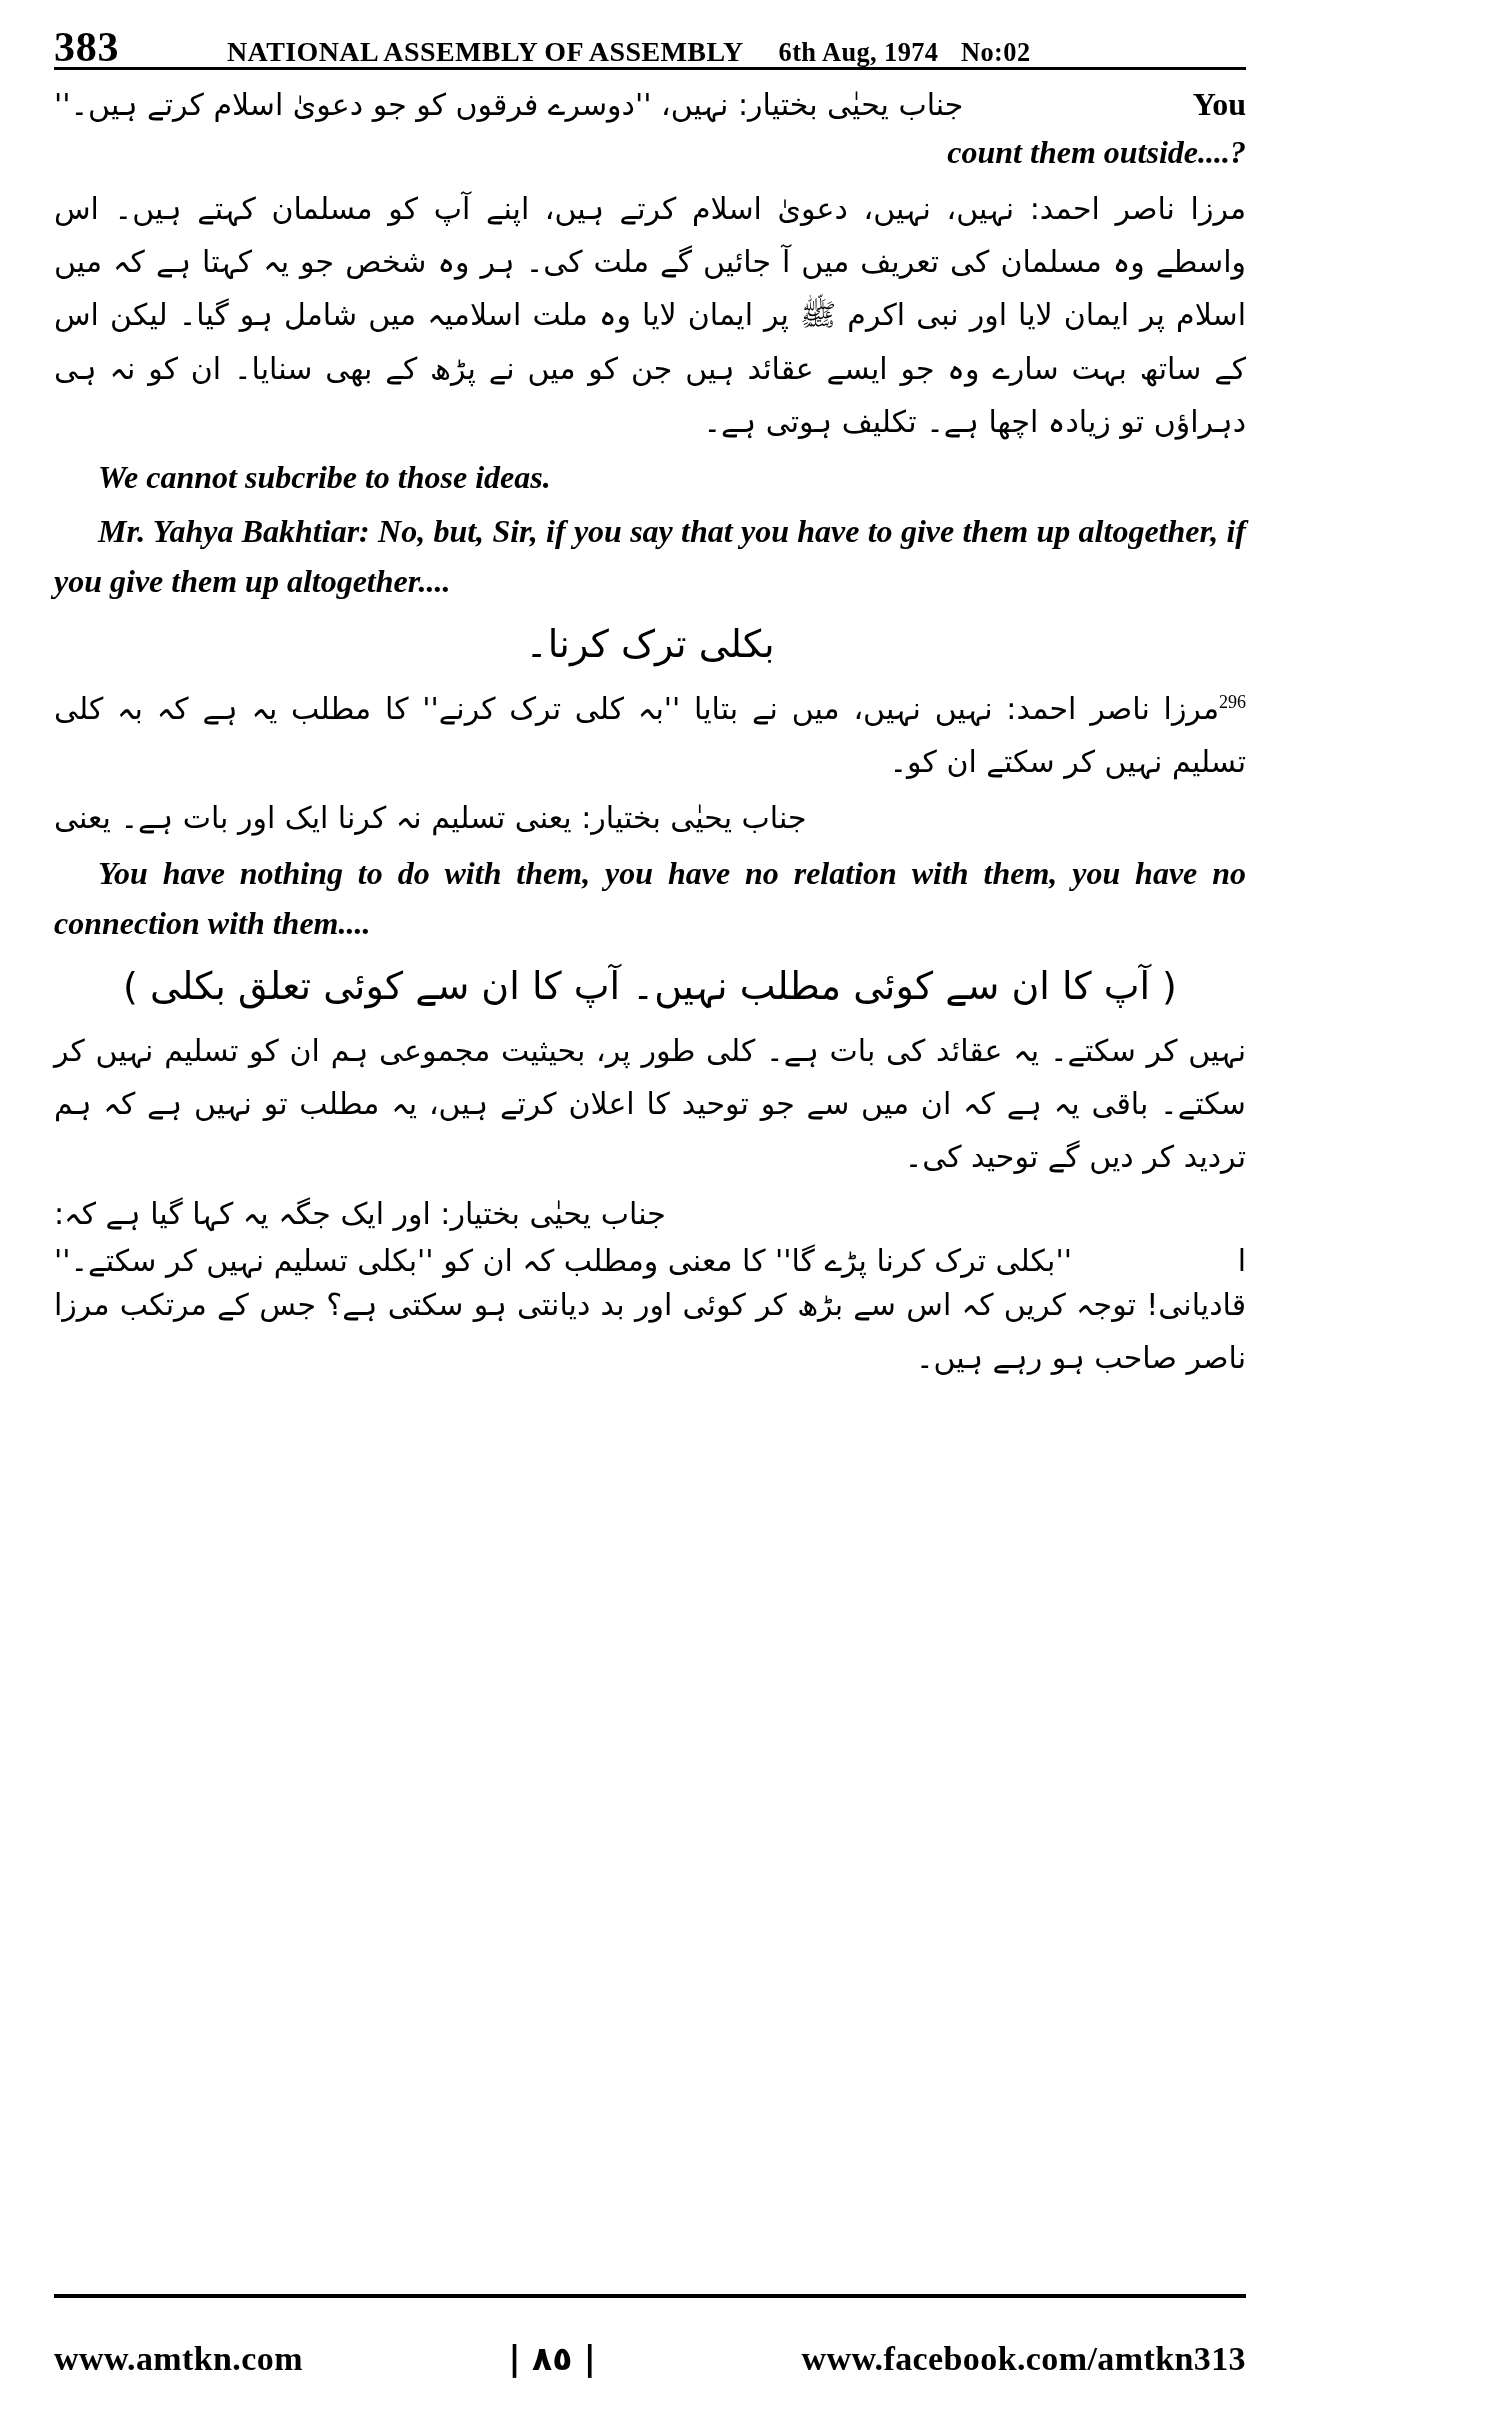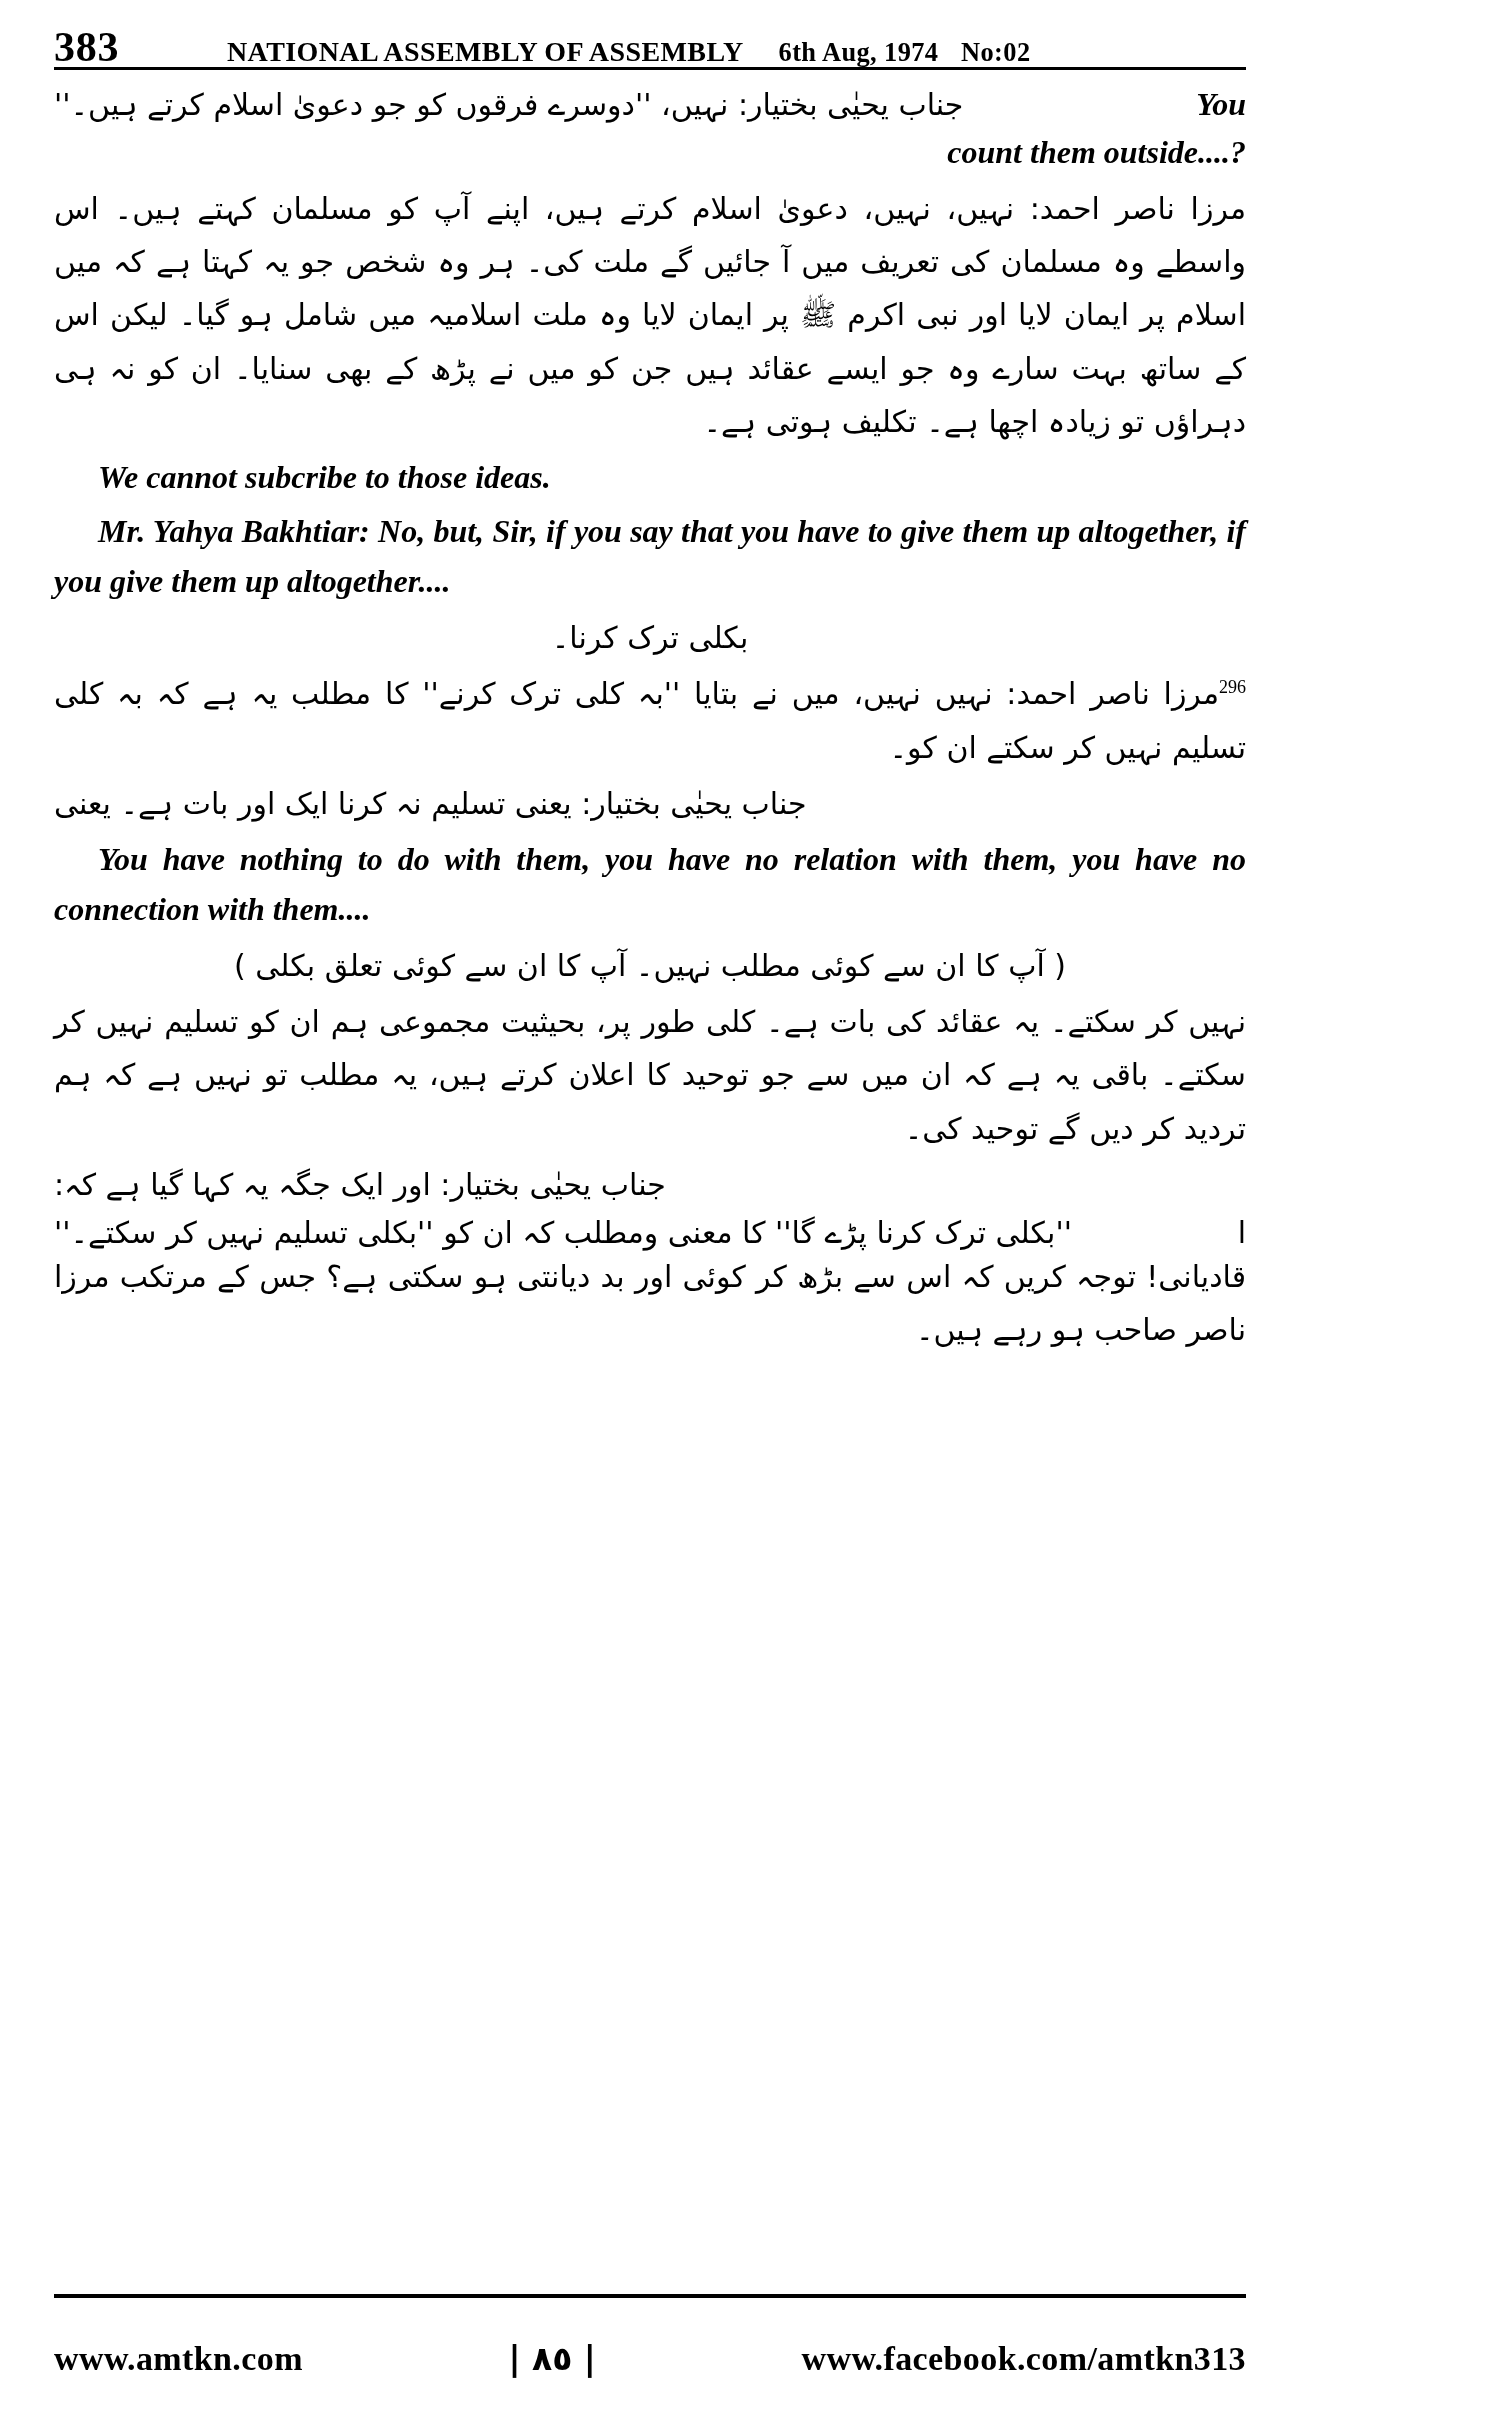--- a/index.html
+++ b/index.html
@@ -90,21 +90,21 @@
     font-family: "DejaVu Sans", sans-serif;
     font-size: 30px;
     line-height: 1.78;
     margin: 0 0 3px 0;
     unicode-bidi: isolate;
   }
   .urdu-center {
     direction: rtl;
     text-align: center;
     font-family: "DejaVu Sans", sans-serif;
-    font-size: 30px;
+    font-size: 38px;
     line-height: 1.78;
     margin: 0 0 3px 0;
     unicode-bidi: isolate;
   }
 
   .eng {
     font-family: "Liberation Serif", serif;
     font-style: italic;
     font-weight: bold;
     font-size: 32px;
@@ -124,21 +124,20 @@
   }
 
   .mixed-line {
     display: flex;
     align-items: baseline;
     justify-content: space-between;
     gap: 18px;
   }
   .mixed-line .eng-part {
     font-family: "Liberation Serif", serif;
-    font-style: italic;
     font-weight: bold;
     font-size: 32px;
     white-space: nowrap;
   }
   .mixed-line .urdu-part {
     direction: rtl;
     font-family: "DejaVu Sans", sans-serif;
     font-size: 30px;
     white-space: nowrap;
   }

